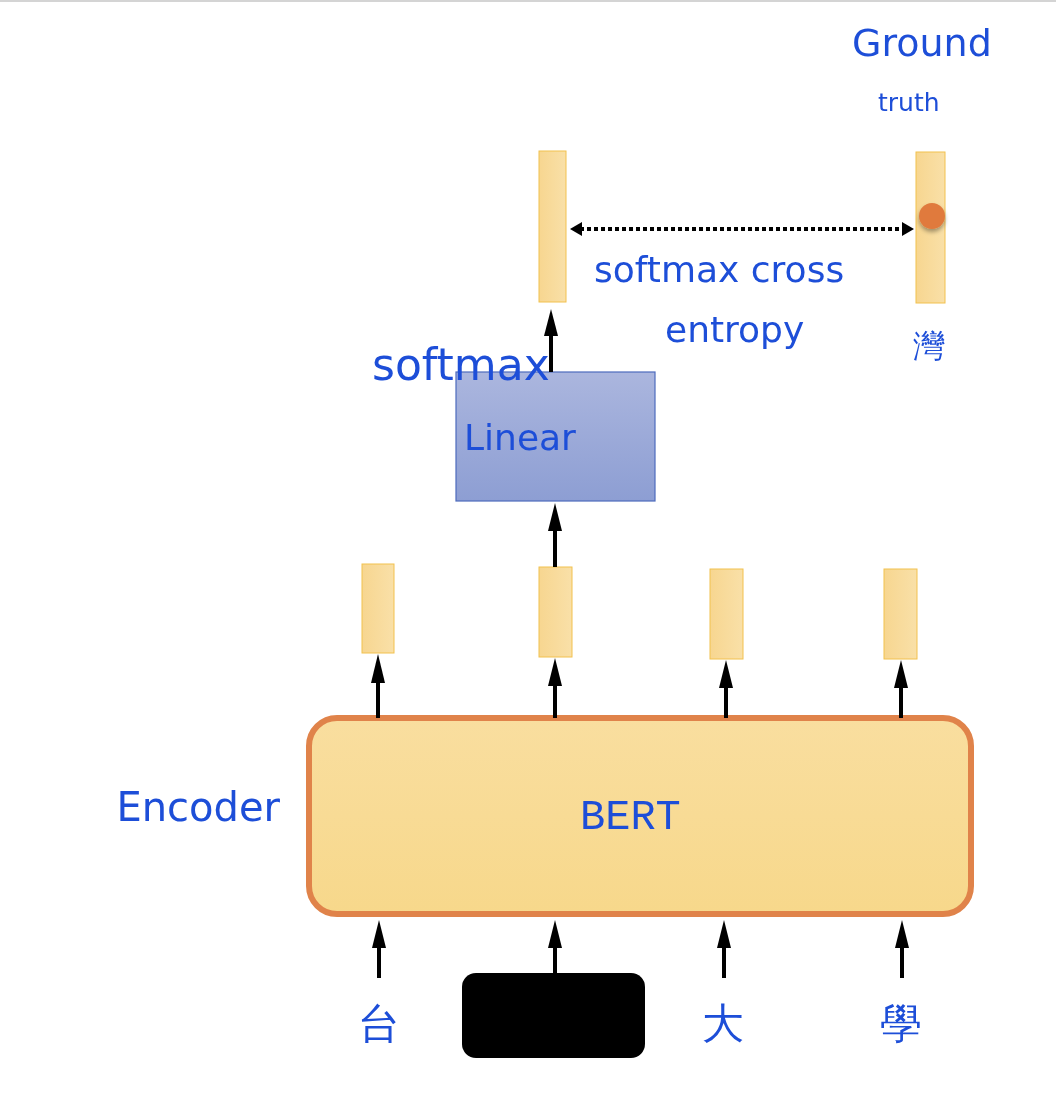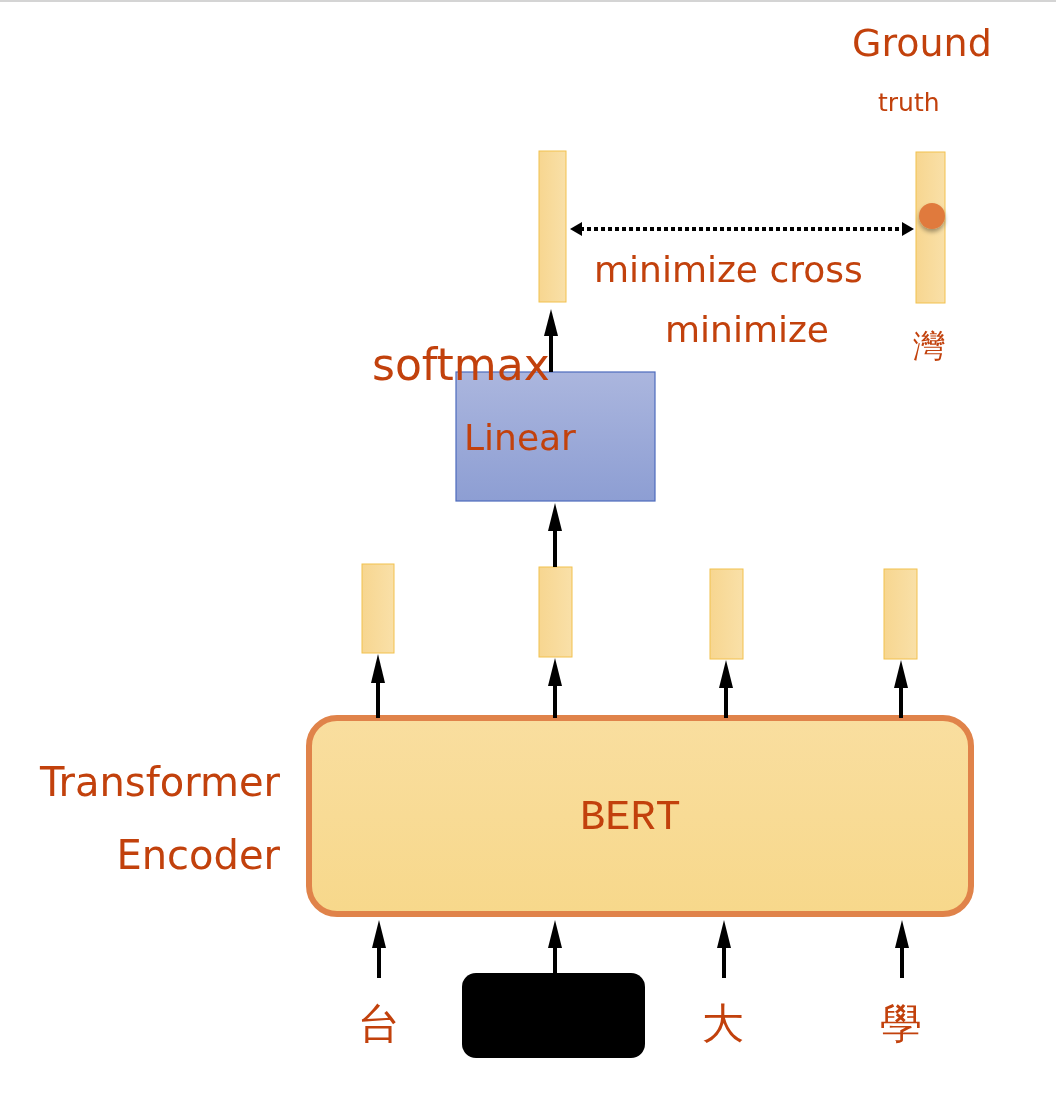--- a/index.html
+++ b/index.html
@@ -1,19 +1,19 @@
 <!DOCTYPE html>
 <html><head>
 <meta charset="utf-8">
 <style>
   html, body { margin: 0; padding: 0; background: #ffffff; }
   body { width: 1056px; height: 1094px; position: relative; overflow: hidden; font-family: "DejaVu Sans", sans-serif; }
   .topline { position: absolute; left: 0; top: 0; width: 1056px; height: 2px; background: #d4d4d4; }
   svg { position: absolute; left: 0; top: 0; }
-  .lbl { position: absolute; color: #c2410c; white-space: nowrap; }
+  .lbl { position: absolute; color: #1d4ed8; white-space: nowrap; }
 </style>
 </head>
 <body>
 
 <div class="topline"></div>
 
 <svg width="1056" height="1094" viewBox="0 0 1056 1094">
   <defs>
     <marker id="arrowhead" markerWidth="8" markerHeight="8" refX="4" refY="4" orient="auto" markerUnits="userSpaceOnUse">
     </marker>
@@ -83,32 +83,31 @@
   <circle cx="932" cy="216" r="13" fill="#e07a3c" filter="url(#dotShadow)"></circle>
 
   <g fill="#000">
     <line x1="580" y1="229" x2="902" y2="229" stroke="#000" stroke-width="4" stroke-dasharray="4 3"></line>
     <polygon points="570,229 582,222 582,236"></polygon>
     <polygon points="914,229 902,222 902,236"></polygon>
   </g>
 </svg>
 
 <div class="lbl" style="left:30px; top:758px; font-size:40px; line-height:48px; text-align:right; width:250px;">
-  <div>Transformer</div>
   <div style="margin-top:25px;">Encoder</div>
 </div>
 
 <div class="lbl" style="left:580px; top:790px; font-size:42px; line-height:56px;font-family:Liberation Mono, monospace;">BERT</div>
 
 <div class="lbl" style="left:464px; top:416px; font-size:36px; line-height:44px;">Linear</div>
 
 <div class="lbl" style="left:372px; top:311px; font-size:44px; line-height:44px;margin-top:32px;">softmax</div>
 
-<div class="lbl" style="left:594px; top:248px; font-size:36px; line-height:44px;">minimize cross</div>
-<div class="lbl" style="left:665px; top:308px; font-size:36px; line-height:44px;">minimize</div>
+<div class="lbl" style="left:594px; top:248px; font-size:36px; line-height:44px;">softmax cross</div>
+<div class="lbl" style="left:665px; top:308px; font-size:36px; line-height:44px;">entropy</div>
 
 <div class="lbl" style="left:852px; top:20px; font-size:38px; line-height:46px;">Ground</div>
 <div class="lbl" style="left:878px; top:80px; font-size:25px; line-height:46px;">truth</div>
 
 <div class="lbl" style="left:913px; top:326px; font-size:32px; line-height:40px;">灣</div>
 
 <div class="lbl" style="left:358px; top:1000px; font-size:42px; line-height:48px;">台</div>
 <div class="lbl" style="left:702px; top:1000px; font-size:42px; line-height:48px;">大</div>
 <div class="lbl" style="left:880px; top:1000px; font-size:42px; line-height:48px;">學</div>
 

